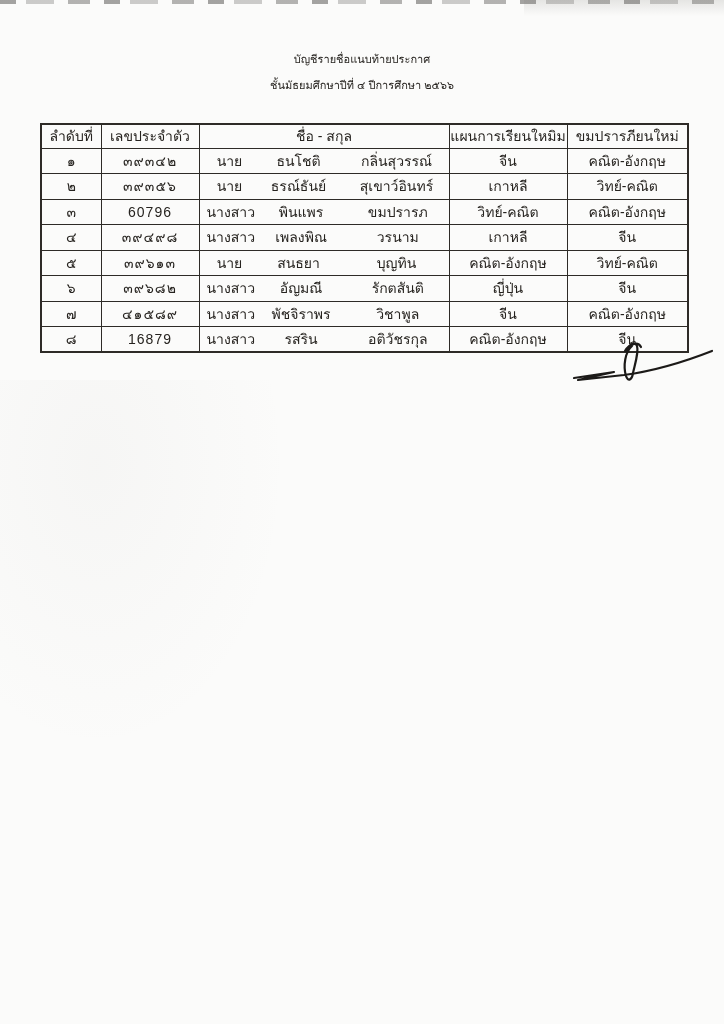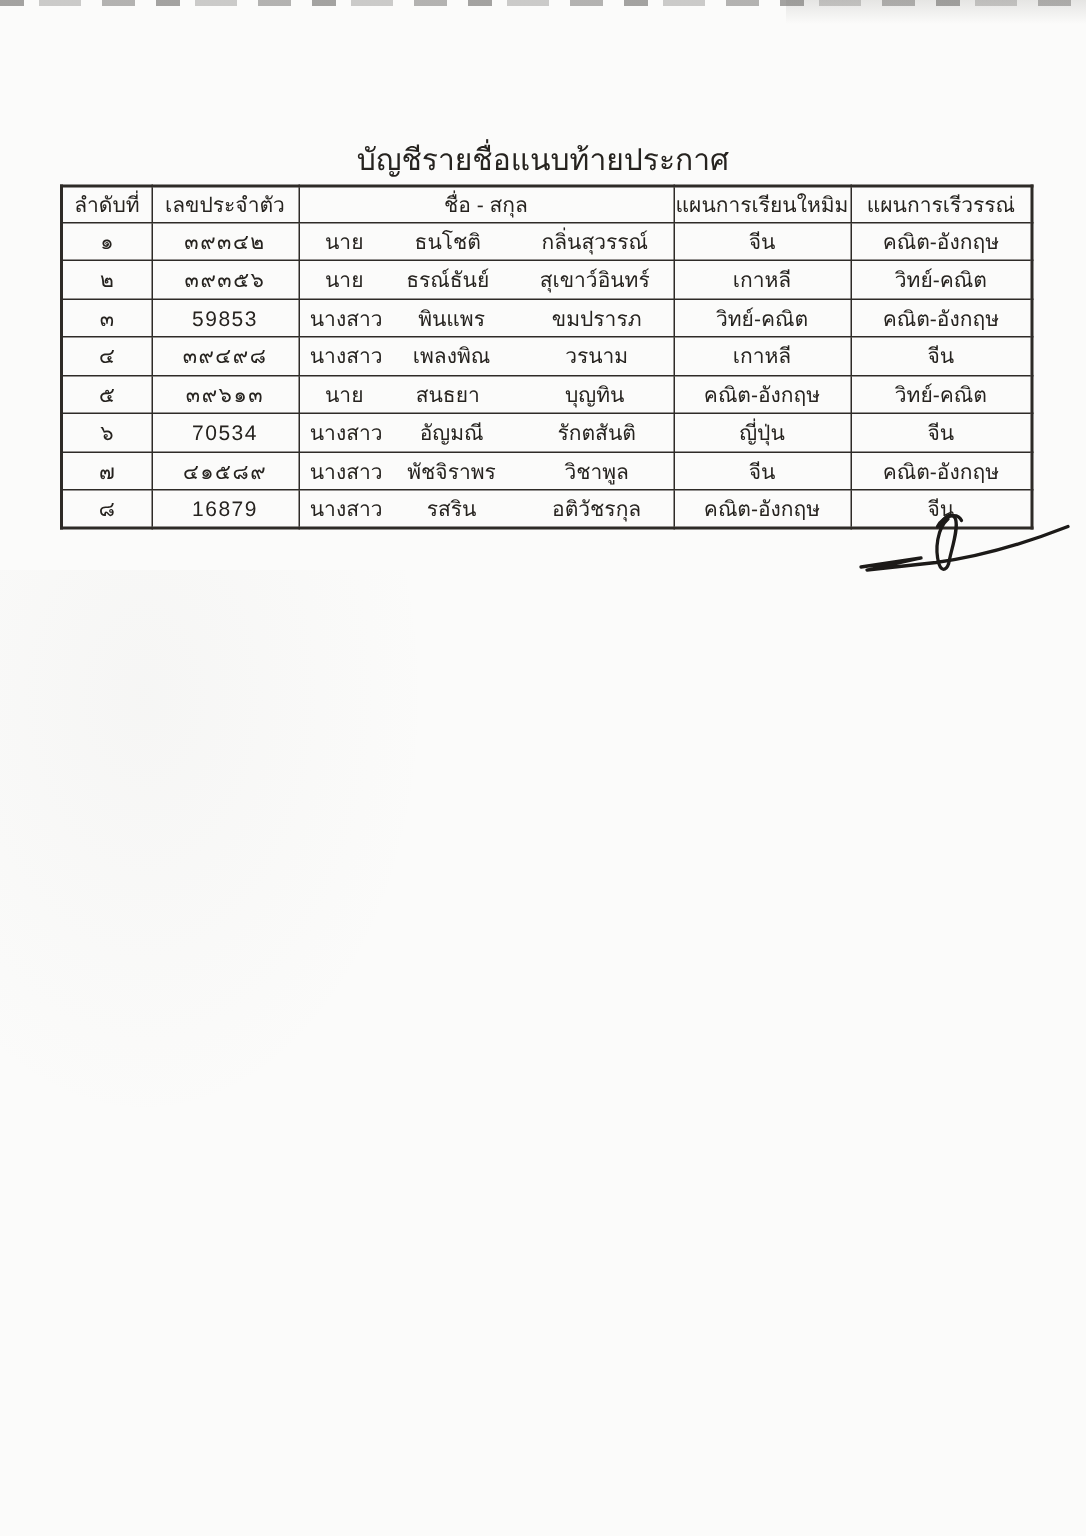--- a/index.html
+++ b/index.html
@@ -29,23 +29,22 @@
       rgba(52,50,47,.45) 68px 90px, rgba(52,50,47,0) 90px 104px);
     opacity:.8;
   }
   .scan-smudge{
     position:absolute;top:0;right:0;width:200px;height:16px;
     background:linear-gradient(180deg,rgba(130,128,124,.18),rgba(130,128,124,0));
   }
   .doc-title{
     position:absolute;top:46px;left:0;right:0;
     text-align:center;
-    font-size:20px;line-height:26px;
+    font-size:11px;line-height:26px;
     color:var(--ink);
-    margin-top:48px;
   }
   table.doc-table{
     position:absolute;left:40px;top:123px;
     width:647px;
     border-collapse:collapse;
     table-layout:fixed;
     font-size:14px;
     color:var(--ink);
   }
   table.doc-table th,
@@ -90,37 +89,38 @@
 </head>
 <body>
 
 <div class="page">
 
   <div class="scan-edge"></div>
   <div class="scan-smudge"></div>
 
   <div class="doc-title">
     <div>บัญชีรายชื่อแนบท้ายประกาศ</div>
+    <div>ชั้นมัธยมศึกษาปีที่ ๔  ปีการศึกษา ๒๕๖๖</div>
   </div>
 
   <table class="doc-table">
     <colgroup>
       <col class="col-no">
         <col class="col-id">
         <col class="col-name">
         <col class="col-old">
         <col class="col-new">
     </colgroup>
     <thead>
       <tr>
         <th>ลำดับที่</th>
         <th>เลขประจำตัว</th>
         <th>ชื่อ - สกุล</th>
         <th>แผนการเรียนใหมิม</th>
-        <th>แผนการเรีวรรณ่</th>
+        <th>ขมปรารภียนใหม่</th>
       </tr>
     </thead>
     <tbody id="rows-body">
     <tr>
       <td class="c-no">๑</td>
       <td class="c-id">๓๙๓๔๒</td>
       <td class="c-name">
         <span class="name-wrap">
           <span class="t">นาย</span>
           <span class="f">ธนโชติ</span>
@@ -140,21 +140,21 @@
           <span class="f">ธรณ์ธันย์</span>
           <span class="l">สุเขาว์อินทร์</span>
         </span>
       </td>
       <td class="c-old">เกาหลี</td>
       <td class="c-new">วิทย์-คณิต</td>
     </tr>
 
     <tr>
       <td class="c-no">๓</td>
-      <td class="c-id">59853</td>
+      <td class="c-id">60796</td>
       <td class="c-name">
         <span class="name-wrap">
           <span class="t">นางสาว</span>
           <span class="f">พินแพร</span>
           <span class="l">ขมปรารภ</span>
         </span>
       </td>
       <td class="c-old">วิทย์-คณิต</td>
       <td class="c-new">คณิต-อังกฤษ</td>
     </tr>
@@ -182,21 +182,21 @@
           <span class="f">สนธยา</span>
           <span class="l">บุญทิน</span>
         </span>
       </td>
       <td class="c-old">คณิต-อังกฤษ</td>
       <td class="c-new">วิทย์-คณิต</td>
     </tr>
 
     <tr>
       <td class="c-no">๖</td>
-      <td class="c-id">70534</td>
+      <td class="c-id">๓๙๖๘๒</td>
       <td class="c-name">
         <span class="name-wrap">
           <span class="t">นางสาว</span>
           <span class="f">อัญมณี</span>
           <span class="l">รักตสันติ</span>
         </span>
       </td>
       <td class="c-old">ญี่ปุ่น</td>
       <td class="c-new">จีน</td>
     </tr>

